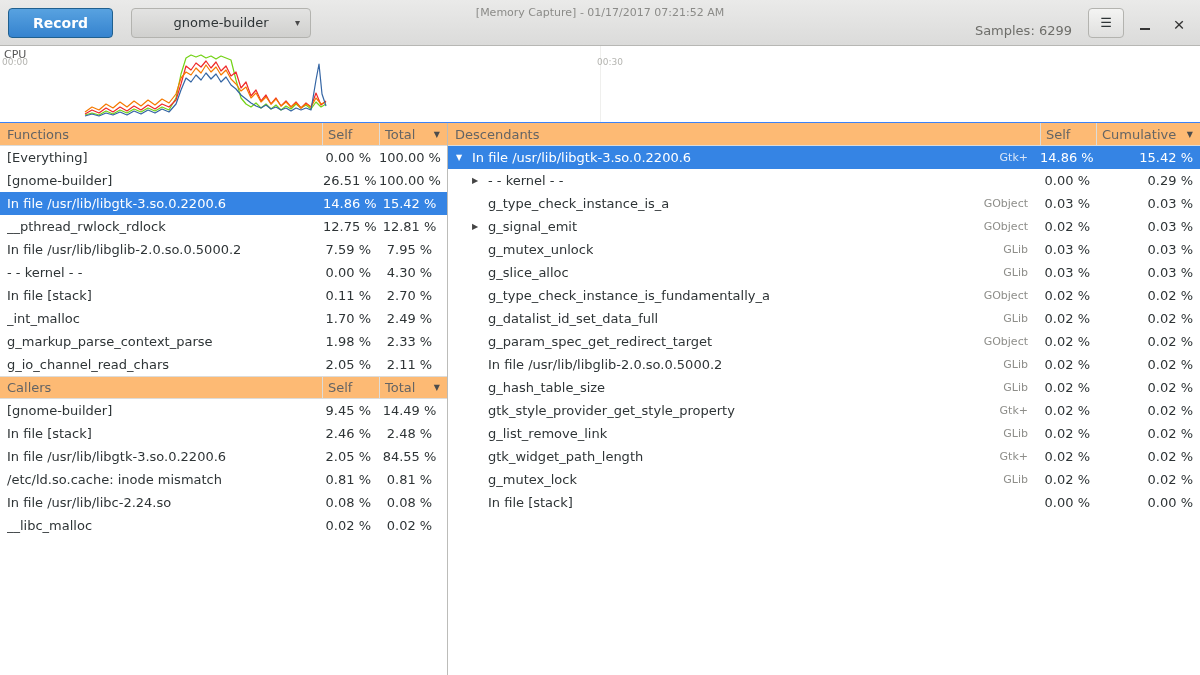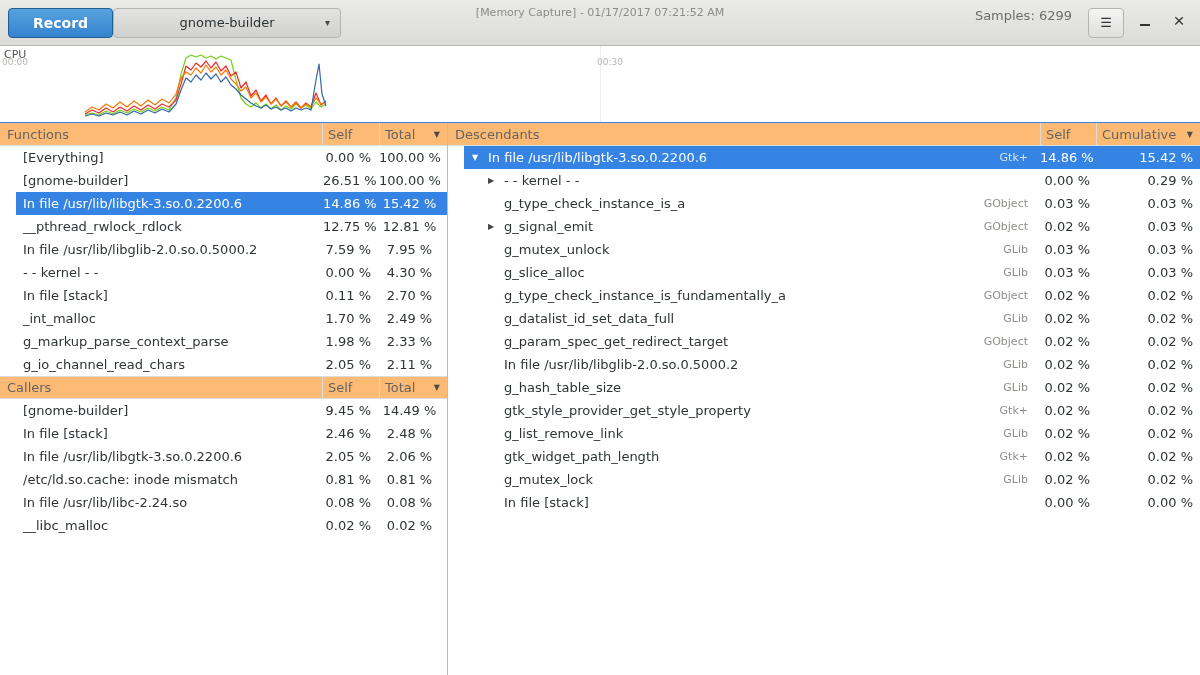--- a/index.html
+++ b/index.html
@@ -4,26 +4,26 @@
 <style>
   * { margin:0; padding:0; box-sizing:border-box; }
   html,body { width:1200px; height:675px; overflow:hidden; }
   body { font-family:"DejaVu Sans","Liberation Sans",sans-serif; font-size:13px; color:#2e3436; background:#fff; }
   .window { width:1200px; height:675px; display:flex; flex-direction:column; background:#fff; }
 
   
   .titlebar { height:46px; flex:0 0 46px; background:linear-gradient(#eaeae9,#dbdbda); border-bottom:1px solid #b7b7b4; display:flex; align-items:center; padding:0 8px; position:relative; }
   .btn { height:30px; border-radius:4px; border:1px solid #b3b3af; background:linear-gradient(#f4f4f3,#dfdfde); font-size:13px; color:#2e3436; cursor:default; font-family:inherit; }
   .record { background:linear-gradient(#58a2e0,#3583cf); border-color:#20608f; color:#fff; font-weight:bold; padding:0 24px; font-size:14px; }
-  .dropdown { width:228px; position:relative; background:linear-gradient(#e3e3e2,#d0d0ce); display:flex; align-items:center; justify-content:center; }
+  .dropdown { margin-left:18px; width:180px; position:relative; background:linear-gradient(#e3e3e2,#d0d0ce); display:flex; align-items:center; justify-content:center; }
   .caret { position:absolute; right:10px; top:50%; transform:translateY(-52%); font-size:10px; color:#4a4a4a; }
   .title-block { position:absolute; left:50%; top:6px; transform:translateX(-50%); text-align:center; line-height:1.25; pointer-events:none; }
   .title { font-weight:bold; font-size:14px; color:#2e3436; }
   .subtitle { font-size:11px; color:#8b8b88; }
-  .right-group { margin-left:auto; display:flex; align-items:flex-start; }
+  .right-group { margin-left:auto; display:flex; align-items:flex-end; }
   .samples { color:#6e6e6a; margin-right:16px; }
   .menu { width:36px; display:flex; align-items:center; justify-content:center; font-size:13px; }
   .winctl { background:none; border:none; width:26px; height:26px; display:flex; align-items:center; justify-content:center; margin-left:8px; }
   .min-glyph { width:10px; height:2px; background:#343434; display:block; margin-top:9px; }
   .close-glyph { font-size:19px; color:#343434; line-height:1; }
 
   
   .cpu-strip { height:77px; flex:0 0 77px; position:relative; background:#fff; border-bottom:1px solid #3b82f6; }
   .cpu-strip svg { position:absolute; left:0; top:0; width:1200px; height:76px; }
   .cpu-label { position:absolute; left:4px; top:2px; font-size:11px; color:#555; }
@@ -40,21 +40,21 @@
   .thead.mid { border-top:1px solid #dcdcda; }
   .h-name { flex:1; padding-left:7px; }
   .h-col { border-left:1px solid #dcdcda; padding-left:5px; display:flex; align-items:center; height:100%; }
   .h-self { width:57px; flex:0 0 57px; }
   .h-total { width:68px; flex:0 0 68px; justify-content:space-between; padding-right:7px; }
   .h-self2 { width:56px; flex:0 0 56px; }
   .h-cum { width:104px; flex:0 0 104px; justify-content:space-between; padding-right:7px; }
   .sort { font-size:8px; color:#4c4c4c; }
 
   .tbody { flex:0 0 auto; }
-  .trow { height:23px; display:flex; align-items:center; padding-left:7px; white-space:nowrap;margin-left:16px; }
+  .trow { height:23px; display:flex; align-items:center; padding-left:7px; white-space:nowrap; }
   .trow.selected { background:#3584e4; color:#fff; }
   .c-name { flex:0 1 auto; overflow:hidden; text-overflow:ellipsis; }
   .c-self { margin-left:auto; width:56px; flex:0 0 56px; text-align:right; padding-right:8px; }
   .c-total { width:68px; flex:0 0 68px; text-align:center; padding-right:7px; }
 
   
   .drow { padding-left:8px; }
   .drow.indent-1 { padding-left:24px; }
   .expander { width:16px; flex:0 0 16px; font-size:8px; color:#444; }
   .trow.selected .expander { color:#fff; }
@@ -183,21 +183,21 @@
     <span class="c-total">14.49 %</span>
   </div>
           <div class="trow">
     <span class="c-name">In file [stack]</span>
     <span class="c-self">2.46 %</span>
     <span class="c-total">2.48 %</span>
   </div>
           <div class="trow">
     <span class="c-name">In file /usr/lib/libgtk-3.so.0.2200.6</span>
     <span class="c-self">2.05 %</span>
-    <span class="c-total">2.06 %</span>
+    <span class="c-total">84.55 %</span>
   </div>
           <div class="trow">
     <span class="c-name">/etc/ld.so.cache: inode mismatch</span>
     <span class="c-self">0.81 %</span>
     <span class="c-total">0.81 %</span>
   </div>
           <div class="trow">
     <span class="c-name">In file /usr/lib/libc-2.24.so</span>
     <span class="c-self">0.08 %</span>
     <span class="c-total">0.08 %</span>

